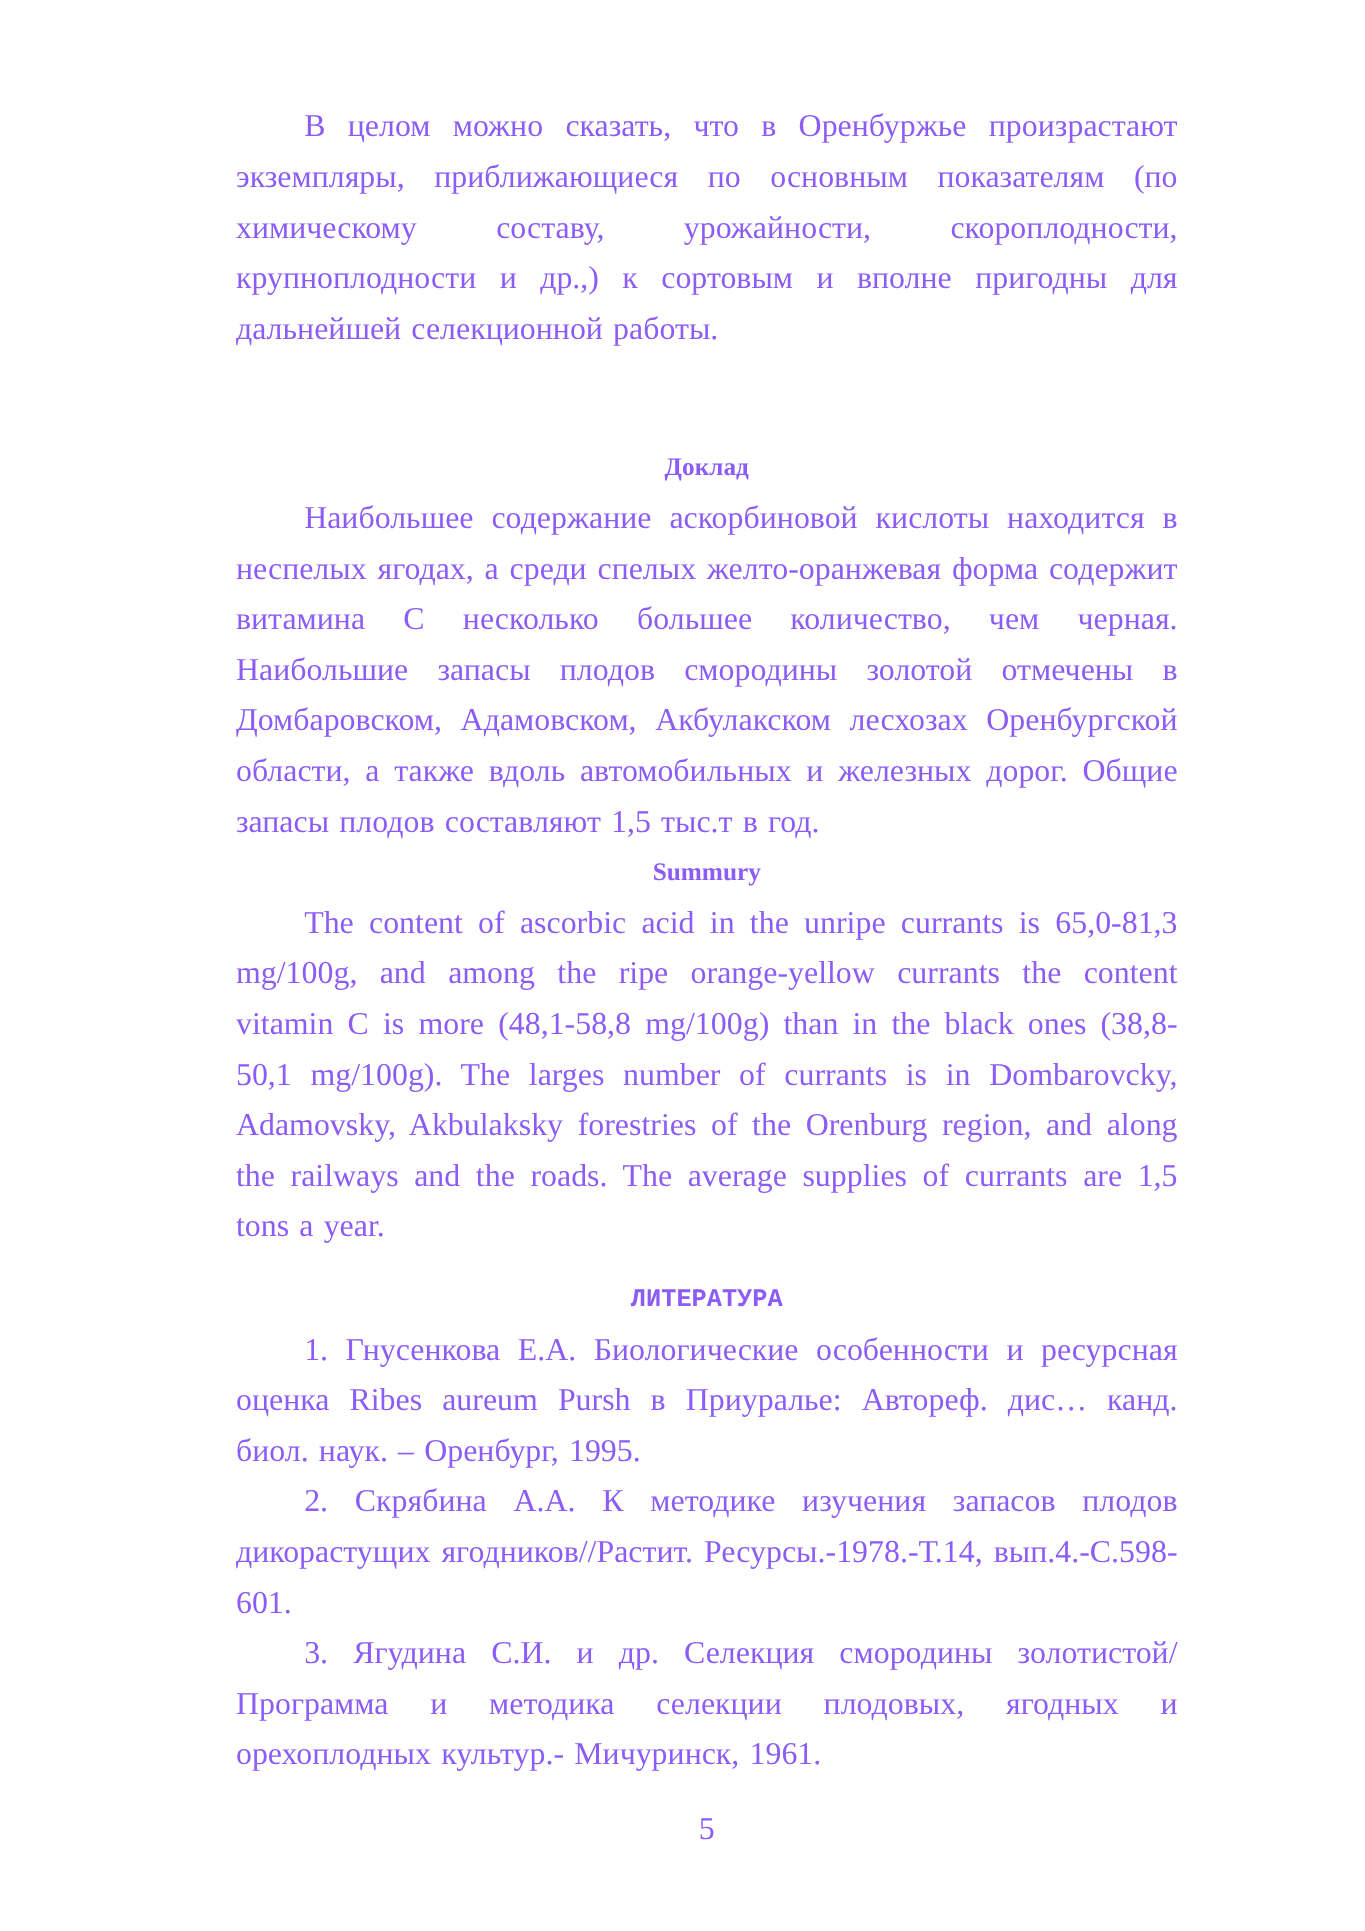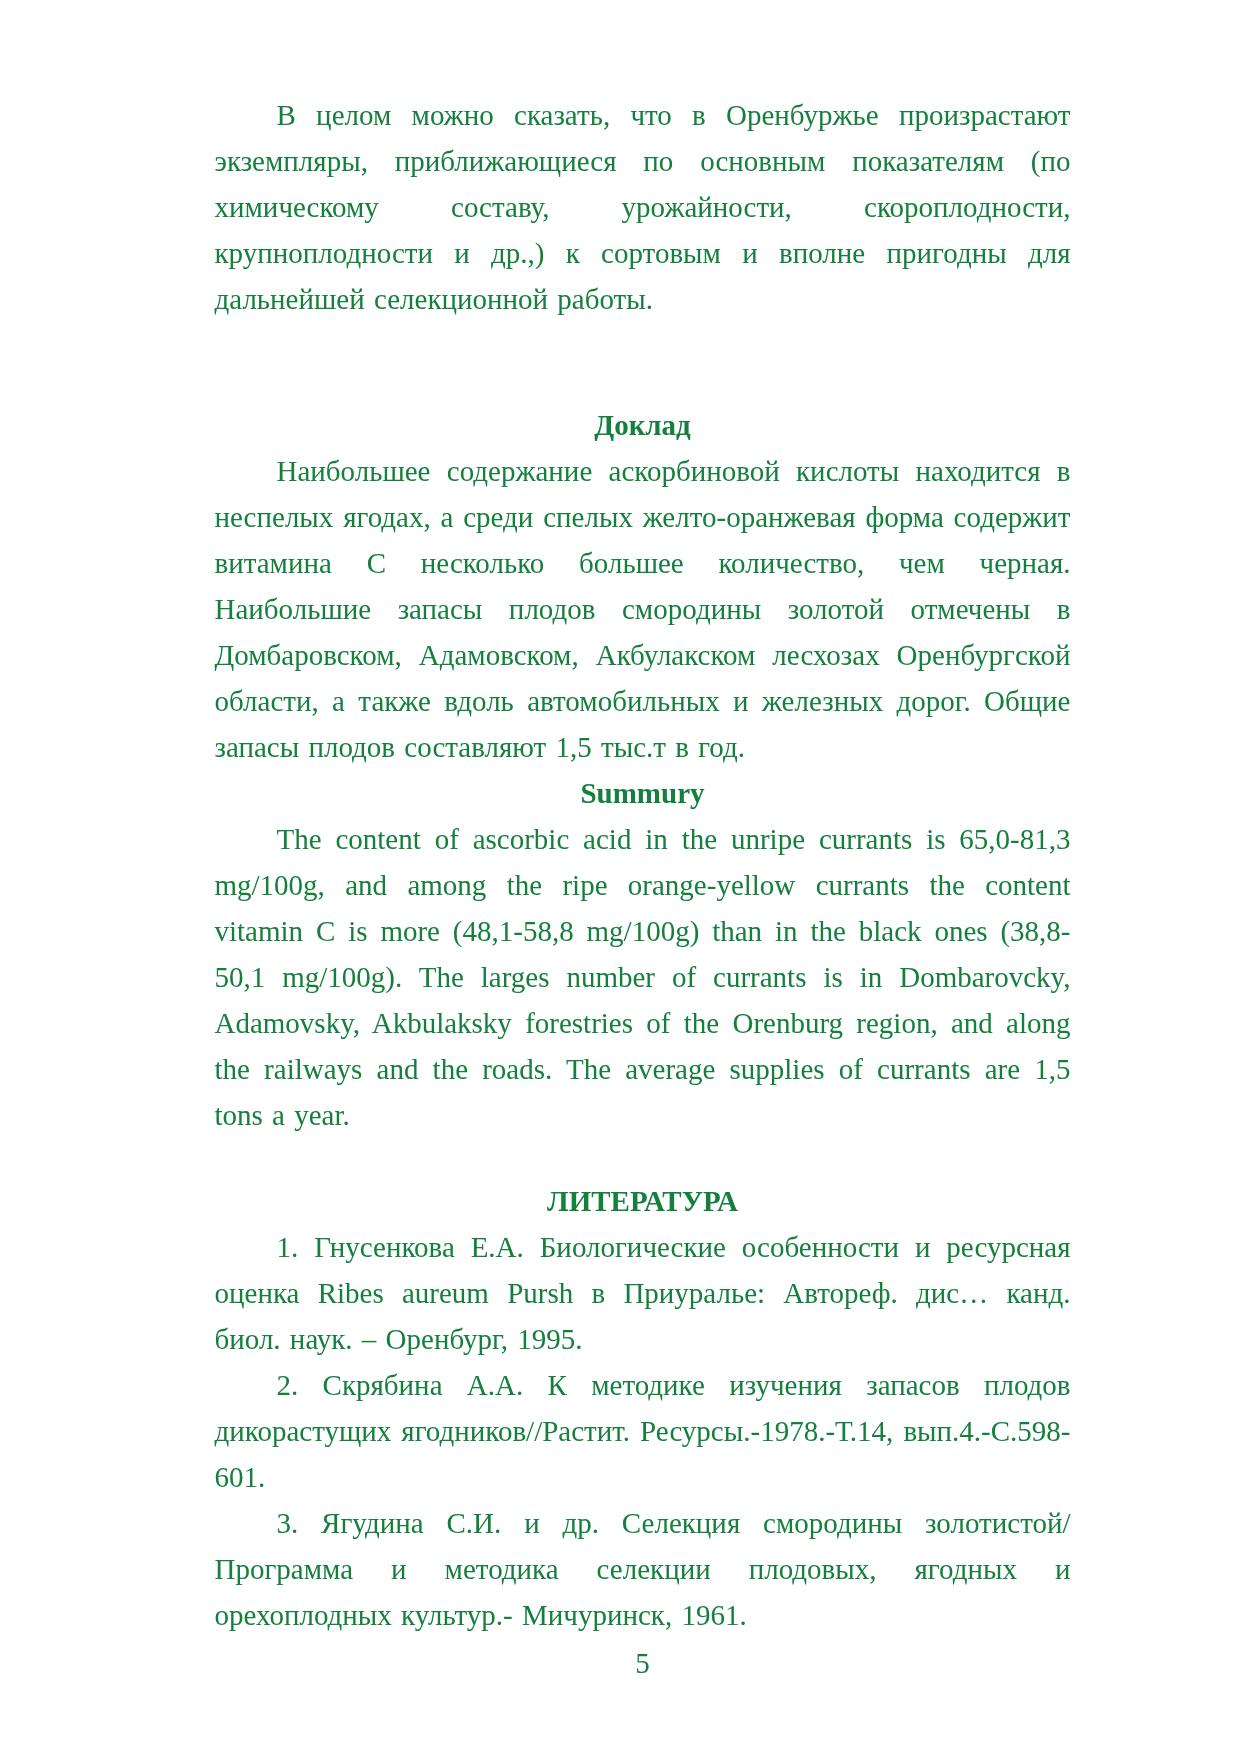--- a/index.html
+++ b/index.html
@@ -6,46 +6,47 @@
     margin: 0;
     padding: 0;
     background: #ffffff;
   }
   .page {
     position: relative;
     width: 1112px;
     height: 1755px;
     margin: 0 auto;
     background: #ffffff;
-    color: #15803d;
+    color: #8b5cf6;
     font-family: "Liberation Serif", "DejaVu Serif", serif;
     font-size: 29px;
     line-height: 46px;
     box-sizing: border-box;
     padding: 92px 106px 0 150px;
     overflow: hidden;
   }
   .body-text {
     margin: 0;
     text-align: justify;
     text-indent: 62px;
     word-spacing: 2px;
   }
   .doc-heading {
     margin: 0;
     text-align: center;
     font-weight: bold;
-    font-size: 29px;
+    font-size: 23px;
     line-height: 46px;
   }
   .h-report {
     margin-top: 80px;
   }
   .h-literature {
-    margin-top: 40px;
+    margin-top: 20px;
+    font-family: Liberation Mono, monospace;
   }
   .reference {
     margin: 0;
     text-align: justify;
     text-indent: 62px;
     word-spacing: 2px;
   }
   .page-number {
     position: absolute;
     left: 150px;

